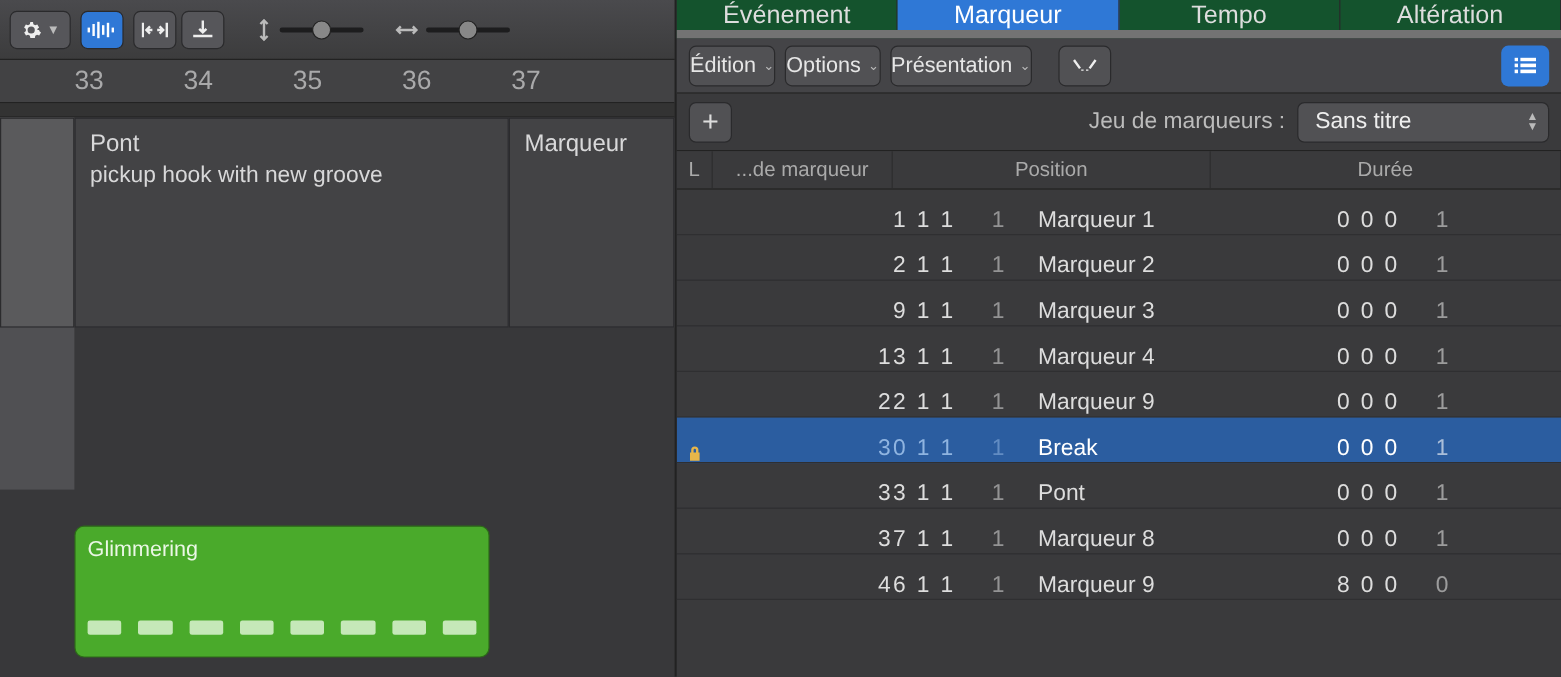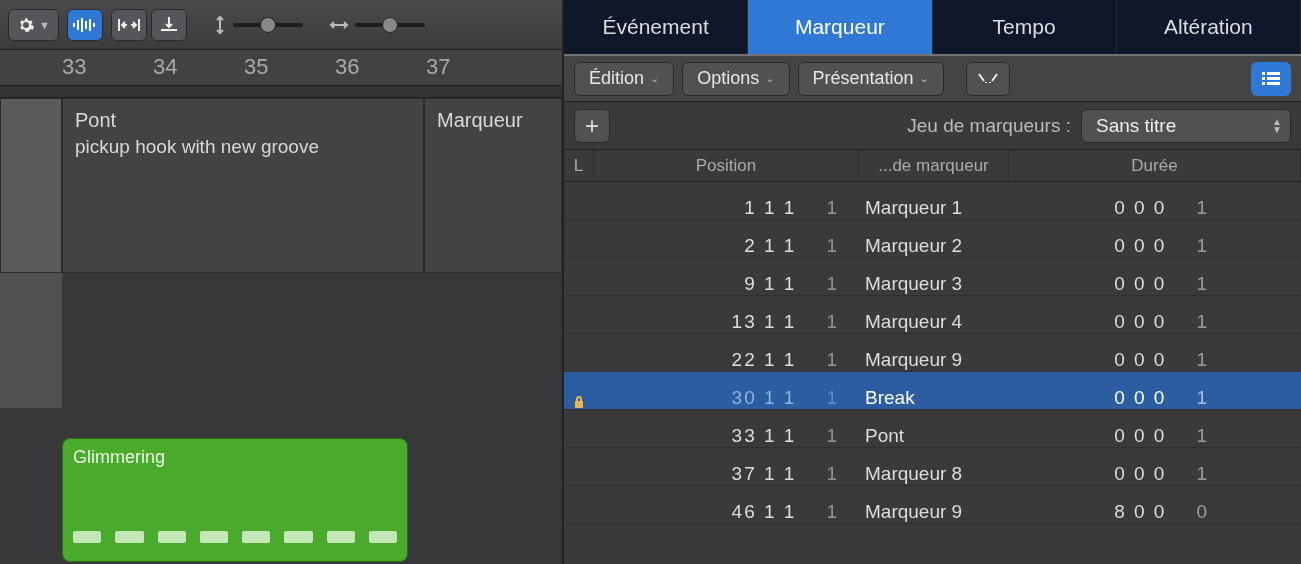--- a/index.html
+++ b/index.html
@@ -24,33 +24,33 @@
 
 
 .arrange{flex:1;position:relative;background:#38383a}
 .marker-lane{position:absolute;top:0;left:0;right:0;height:175px;display:flex}
 .marker-block{background:#434345;padding:10px 12px;border:1px solid #2b2b2d;font-size:20px;color:#d8d8d9}
 .marker-block .sub{font-size:19px;margin-top:4px}
 .marker-block.a{width:62px;background:#5a5a5c}
 .marker-block.pont{width:362px}
 .marker-block.marq{flex:1}
 .marker-block.marq .txt{overflow:hidden;white-space:nowrap}
-.region{position:absolute;top:340px;left:62px;width:346px;height:124px;border-radius:8px;background:#4aaa2b;border:1px solid #2d6b19;padding:8px 10px;color:#eaf7e5;font-size:18px}
+.region{position:absolute;top:340px;left:62px;width:346px;height:110px;border-radius:8px;background:#4aaa2b;border:1px solid #2d6b19;padding:8px 10px;color:#eaf7e5;font-size:18px}
 .region .wave{position:absolute;bottom:18px;left:10px;right:10px;height:12px;display:flex;gap:14px}
 .region .wave i{display:block;width:30px;height:12px;background:#c5e8b8;border-radius:2px}
 .region-shadow{position:absolute;top:0;left:0;width:62px;height:310px;background:#505053}
 
 
-.tabs{height:56px;display:flex;background:#0f172a;border-bottom:2px solid #737373}
+.tabs{height:32px;display:flex;background:#14532d;border-bottom:7px solid #737373}
 .tab{flex:1;display:flex;align-items:center;justify-content:center;font-size:21px;color:#ddd;border-right:1px solid #2a2a2b}
 .tab.active{background:#2f78d6;color:#fff}
 
 
 .submenu{height:46px;display:flex;align-items:center;gap:8px;padding:0 10px;background:#444447;border-bottom:1px solid #222}
-.menu-btn{height:34px;padding:0 14px;border-radius:6px;background:#515154;border:1px solid #2a2a2c;color:#e6e6e6;font-size:18px;display:flex;align-items:center;gap:6px}
+.menu-btn{height:34px;padding:0 0;border-radius:6px;background:#515154;border:1px solid #2a2a2c;color:#e6e6e6;font-size:18px;display:flex;align-items:center;gap:6px}
 .chev{font-size:11px;color:#bbb}
 .small-btn{height:34px;width:44px;border-radius:6px;background:#515154;border:1px solid #2a2a2c;display:flex;align-items:center;justify-content:center;color:#e6e6e6;font-size:18px;margin-left:14px}
 .list-toggle{height:34px;width:40px;border-radius:6px;background:#2f78d6;display:flex;align-items:center;justify-content:center;color:#fff;margin-left:auto}
 
 
 .setrow{height:48px;display:flex;align-items:center;padding:0 10px;border-bottom:1px solid #222}
 .add-btn{width:36px;height:34px;border-radius:6px;background:#515154;border:1px solid #2a2a2c;display:flex;align-items:center;justify-content:center;font-size:24px;color:#ddd}
 .setlabel{margin-left:auto;font-size:19px;color:#bbb}
 .select{height:34px;padding:0 18px 0 14px;border-radius:6px;background:#515154;border:1px solid #2a2a2c;color:#eee;font-size:19px;display:flex;align-items:center;gap:10px;margin-left:10px;min-width:210px;position:relative}
 .select .updn{position:absolute;right:8px;font-size:10px;color:#bbb;display:flex;flex-direction:column;line-height:8px}
@@ -206,22 +206,22 @@
     <div class="select">
       <span>Sans titre</span>
       <span class="updn">
           <span>▲</span>
           <span>▼</span>
         </span>
     </div>
   </div>
   <div class="thead">
     <div class="th l">L</div>
+    <div class="th nm">...de marqueur</div>
     <div class="th pos">Position</div>
-    <div class="th nm">...de marqueur</div>
     <div class="th dur">Durée</div>
   </div>
   <div class="tbody" id="tbody">
       <div class="tr">
         <div class="td l"></div>
         <div class="td pos">
           <span>1 1 1</span>
           <span class="sub">1</span>
         </div>
         <div class="td nm">Marqueur 1</div>

